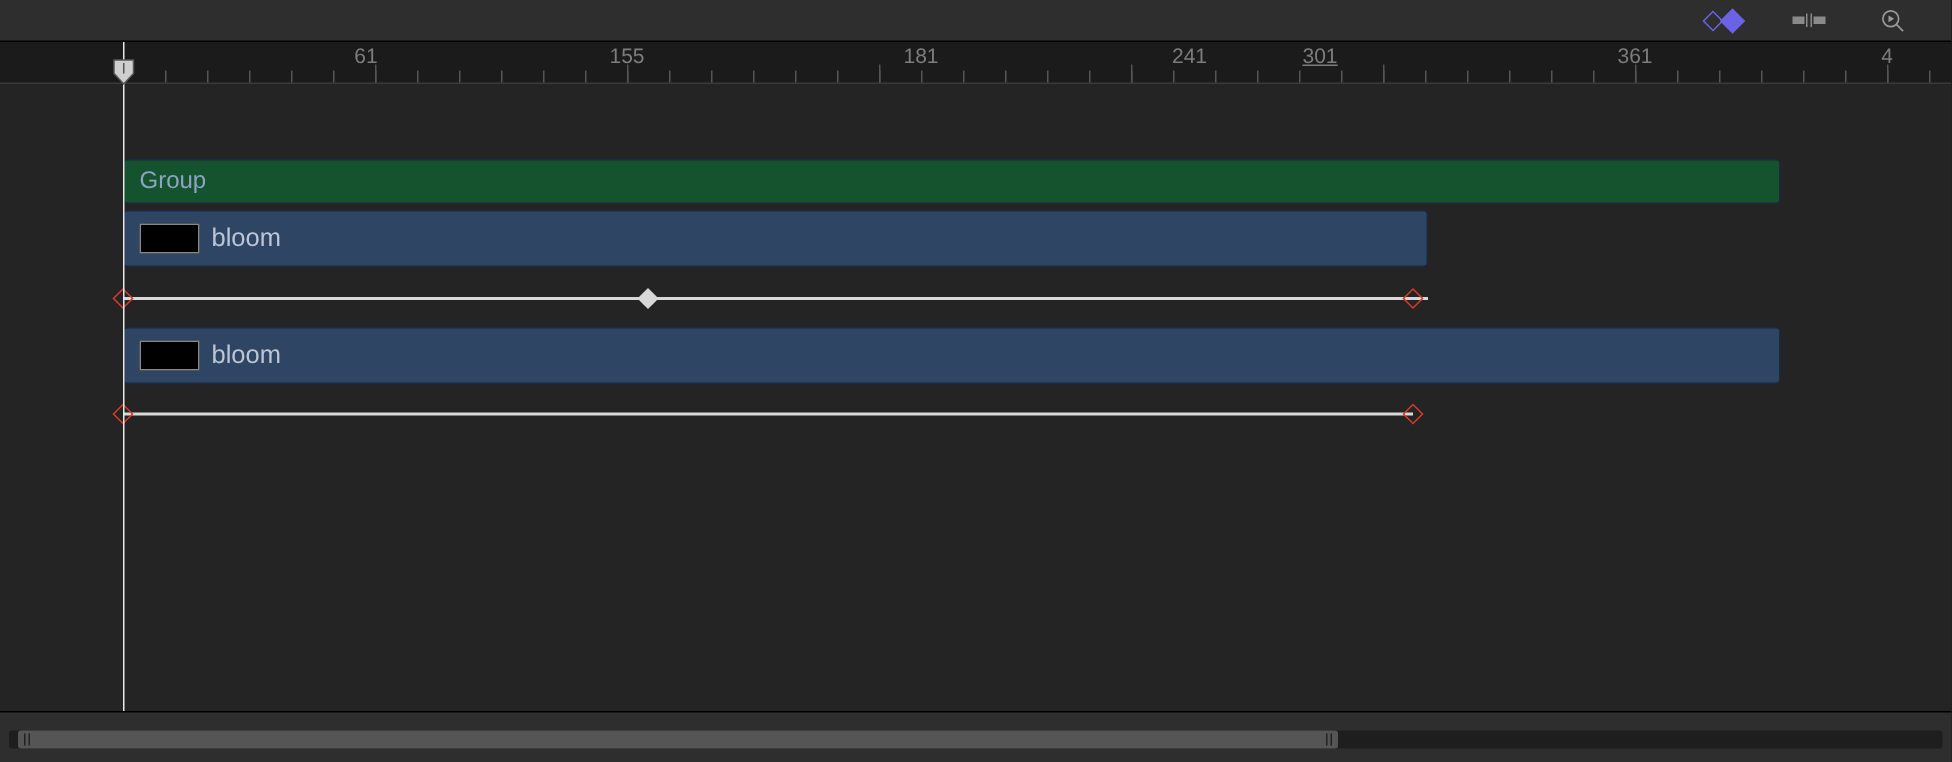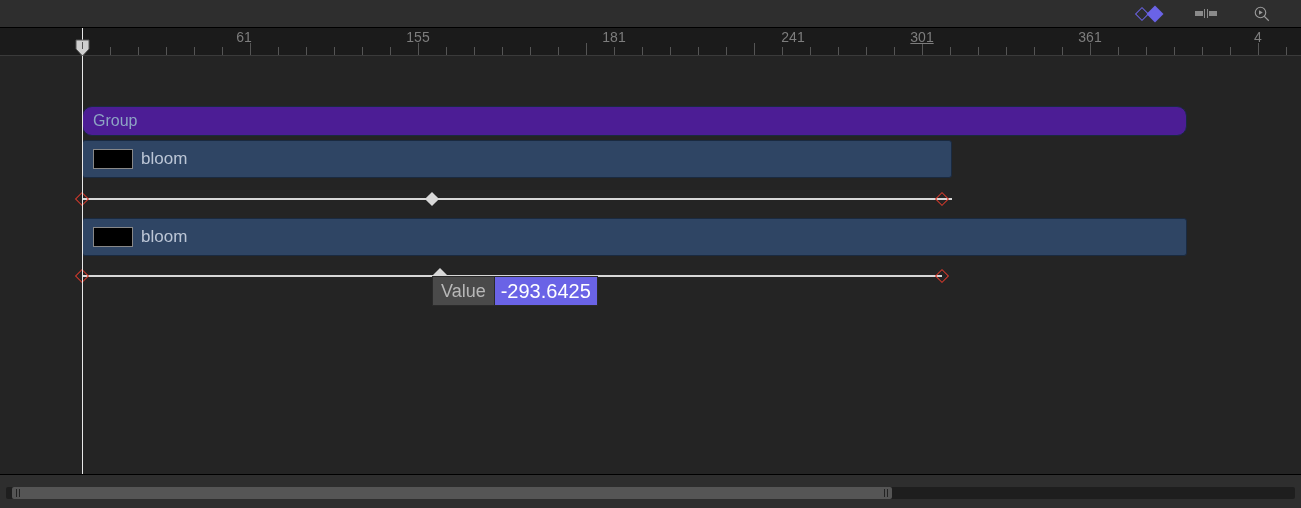--- a/index.html
+++ b/index.html
@@ -28,21 +28,21 @@
   .playhead { position: absolute; left: 82px; top: 28px; bottom: 34px; width: 1px; background: #e8e8e8; z-index: 40; }
   .playhead .marker { position: absolute; top: 11px; left: -7px; width: 15px; height: 18px; }
   .playhead .marker svg { display:block; }
 
   
   .tracks { position: absolute; left: 0; right: 0; top: 56px; bottom: 34px; background: #242424; }
 
   .clip { position: absolute; background: #2f4564; border: 1px solid #1a2a40; border-radius: 3px; height: 38px; display: flex; align-items: center; padding-left: 10px; }
   .clip .thumb { width: 40px; height: 20px; background: #000; border: 1px solid #888; margin-right: 8px; }
   .clip-title { color: #bcc6d6; font-size: 17px; font-weight: 400; white-space: nowrap; }
-  .clip-group { height: 30px; background: #4c1d95; border-radius: 10px; }
+  .clip-group { height: 30px; background: #14532d; }
   .clip-group .clip-title { color: #8da4c4; font-size: 16px; }
 
   .kfline { position: absolute; height: 2px; background: #d8d8d8; }
   .kfline .dot { position: absolute; top: 50%; width: 10px; height: 10px; transform: translate(-50%, -50%) rotate(45deg); }
   .kfline .dot.white { background: #d8d8d8; }
   .kfline .dot.red { background: transparent; border: 1.5px solid #d83a2c; }
 
   
   .value-tip { position: absolute; display: flex; align-items: stretch; height: 30px; z-index: 50; }
   .value-tip .lbl { background: #4a4a4a; color: #b8b8b8; font-size: 18px; padding: 2px 8px; display:flex; align-items:center; border:1px solid #2a2a2a; border-right:none;}
@@ -82,21 +82,21 @@
 <div class="ruler" id="ruler">
     <div class="tick major" style="left: 250px;"></div>
     <div class="label" style="left: 244px;">61</div>
     <div class="tick major" style="left: 418px;"></div>
     <div class="label" style="left: 418px;">155</div>
     <div class="tick major" style="left: 586px;"></div>
     <div class="label" style="left: 614px;">181</div>
     <div class="tick major" style="left: 754px;"></div>
     <div class="label" style="left: 754px; margin-left: 39px;">241</div>
     <div class="tick major" style="left: 922px;"></div>
-    <div class="label" style="left: 922px; text-decoration: underline;">301</div>
+    <div class="label" style="left: 880px; text-decoration: underline;">301</div>
     <div class="tick major" style="left: 1090px;"></div>
     <div class="label" style="left: 1090px; text-align: right;">361</div>
     <div class="tick major" style="left: 1258px;"></div>
     <div class="label" style="left: 1258px;">4</div>
     <div class="tick minor" style="left: 82px;"></div>
     <div class="tick minor" style="left: 110px;"></div>
     <div class="tick minor" style="left: 138px;"></div>
     <div class="tick minor" style="left: 166px;"></div>
     <div class="tick minor" style="left: 194px;"></div>
     <div class="tick minor" style="left: 222px;"></div>
@@ -163,25 +163,20 @@
       <div class="dot red" style="left: 860px;"></div>
     </div>
     <div class="clip" style="left: 82px; width: 1105px; top: 162px;">
       <div class="thumb"></div>
       <span class="clip-title">bloom</span>
     </div>
     <div class="kfline" style="left: 82px; width: 860px; top: 219px;">
       <div class="dot red" style="left: 0px;"></div>
       <div class="dot red" style="left: 860px;"></div>
     </div>
-    <div class="value-tip" style="left: 432px; top: 220px;">
-      <div class="caret"></div>
-      <div class="lbl">Value</div>
-      <div class="val">-293.6425</div>
-    </div>
   </div>
 
 <div class="hscroll">
   <div class="track">
     <div class="thumb" id="sb-thumb" style="left: 6px; width: 880px;">
       <div class="grip" style="left:4px">
           <span></span>
           <span></span>
         </div>
       <div class="grip" style="right:4px">

